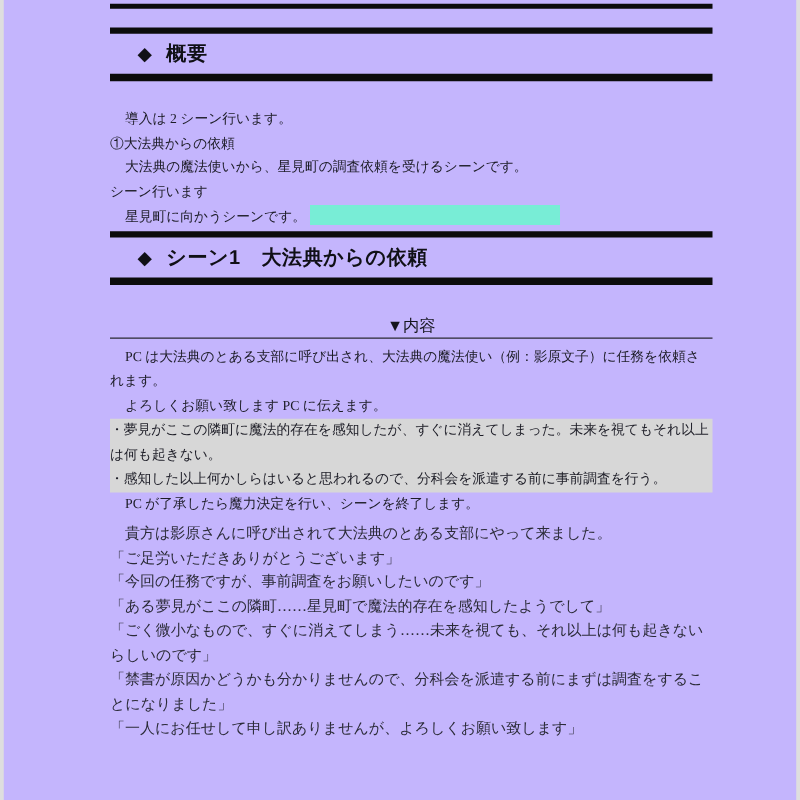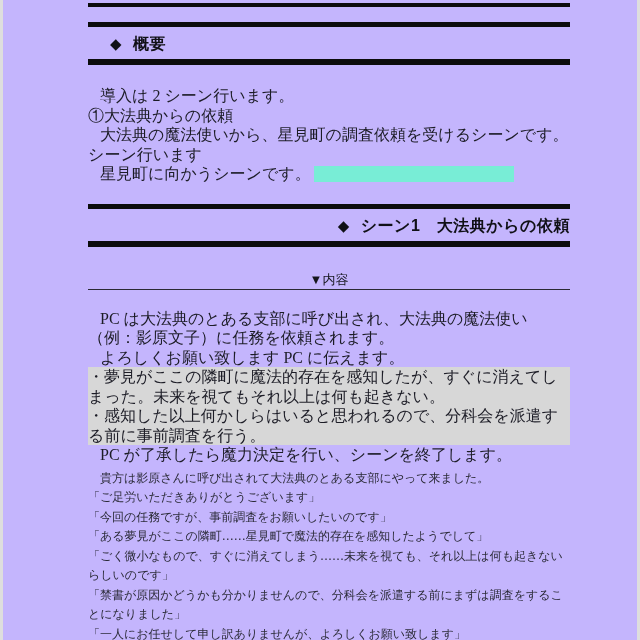--- a/index.html
+++ b/index.html
@@ -36,24 +36,24 @@
     border-bottom: 6px solid #0c0c0c;
     padding: 6px 0 5px 22px;
     font-family: "Liberation Sans", "DejaVu Sans", sans-serif;
     font-weight: bold;
     font-size: 16px;
     line-height: 21px;
     color: #101016;
     letter-spacing: 0.5px;
   }
   .h1-overview { margin-top: 15px; }
-  .h1-scene { margin-top: 20px; text-align: right; }
+  .h1-scene { margin-top: 0; }
   .diamond { margin-right: 11px; font-size: 15px; }
   .body-text {
-    font-size: 16px;
+    font-size: 11px;
     line-height: 19.5px;
     color: #1c1c26;
   }
   .lead { margin-top: 21px; }
   .indent { text-indent: 12px; }
   .scene-link {
     text-underline-offset: 3px;
   }
   .teal-box {
     display: inline-block;
@@ -66,21 +66,21 @@
   .sub-label {
     margin-top: 24px;
     font-family: "Liberation Sans", "DejaVu Sans", sans-serif;
     font-size: 13px;
     line-height: 17px;
     color: #15151d;
     border-bottom: 1.5px solid #2a2a33;
     padding-bottom: 1px;
     text-align: center;
   }
-  .p1 { margin-top: 19px; }
+  .p1 { margin-top: 6px; }
   .gray-block {
     background: #d7d7d7;
   }
   .quotes {
     margin-top: 4px;
     font-family: "DejaVu Sans", sans-serif;
     font-size: 12px;
     line-height: 19.5px;
     color: #2b2b38;
   }

